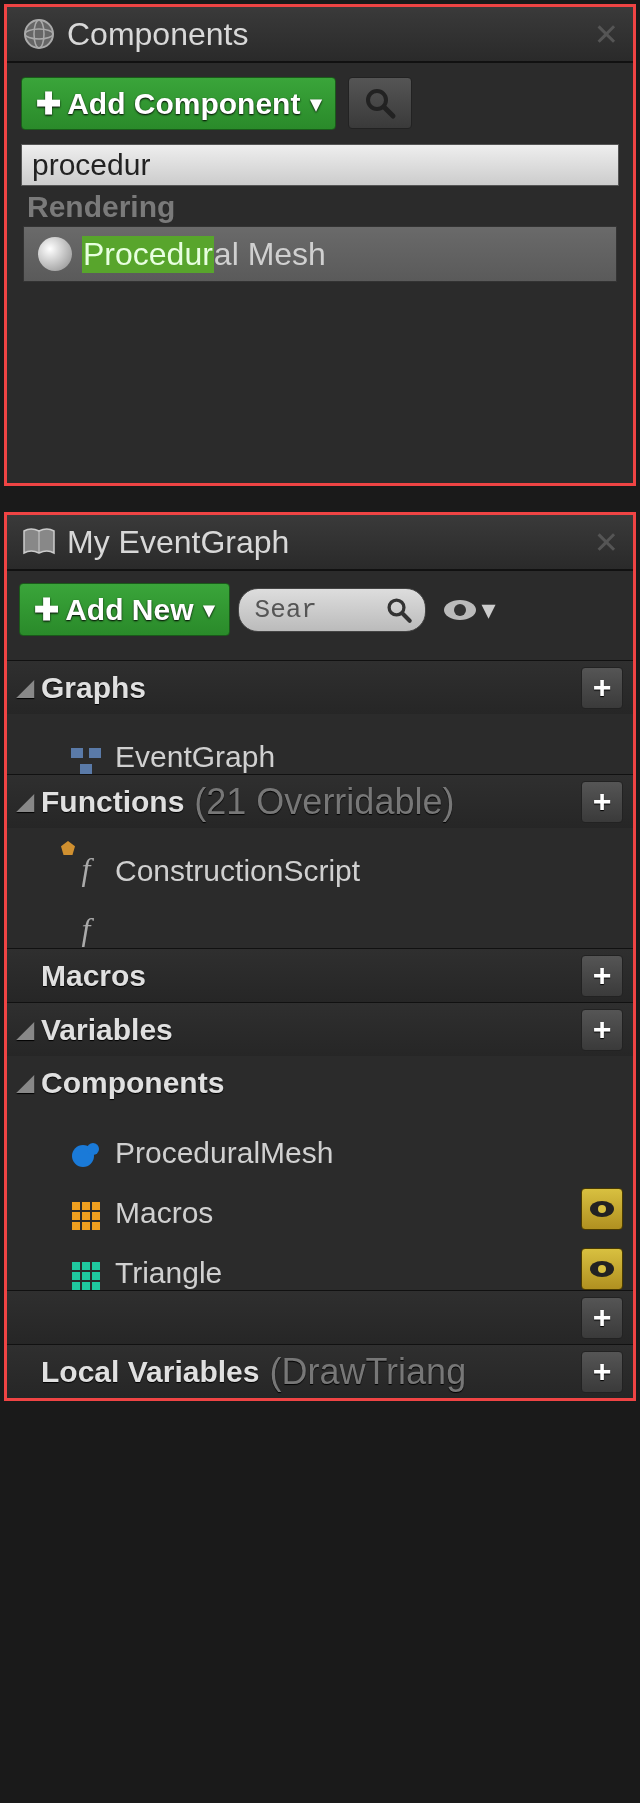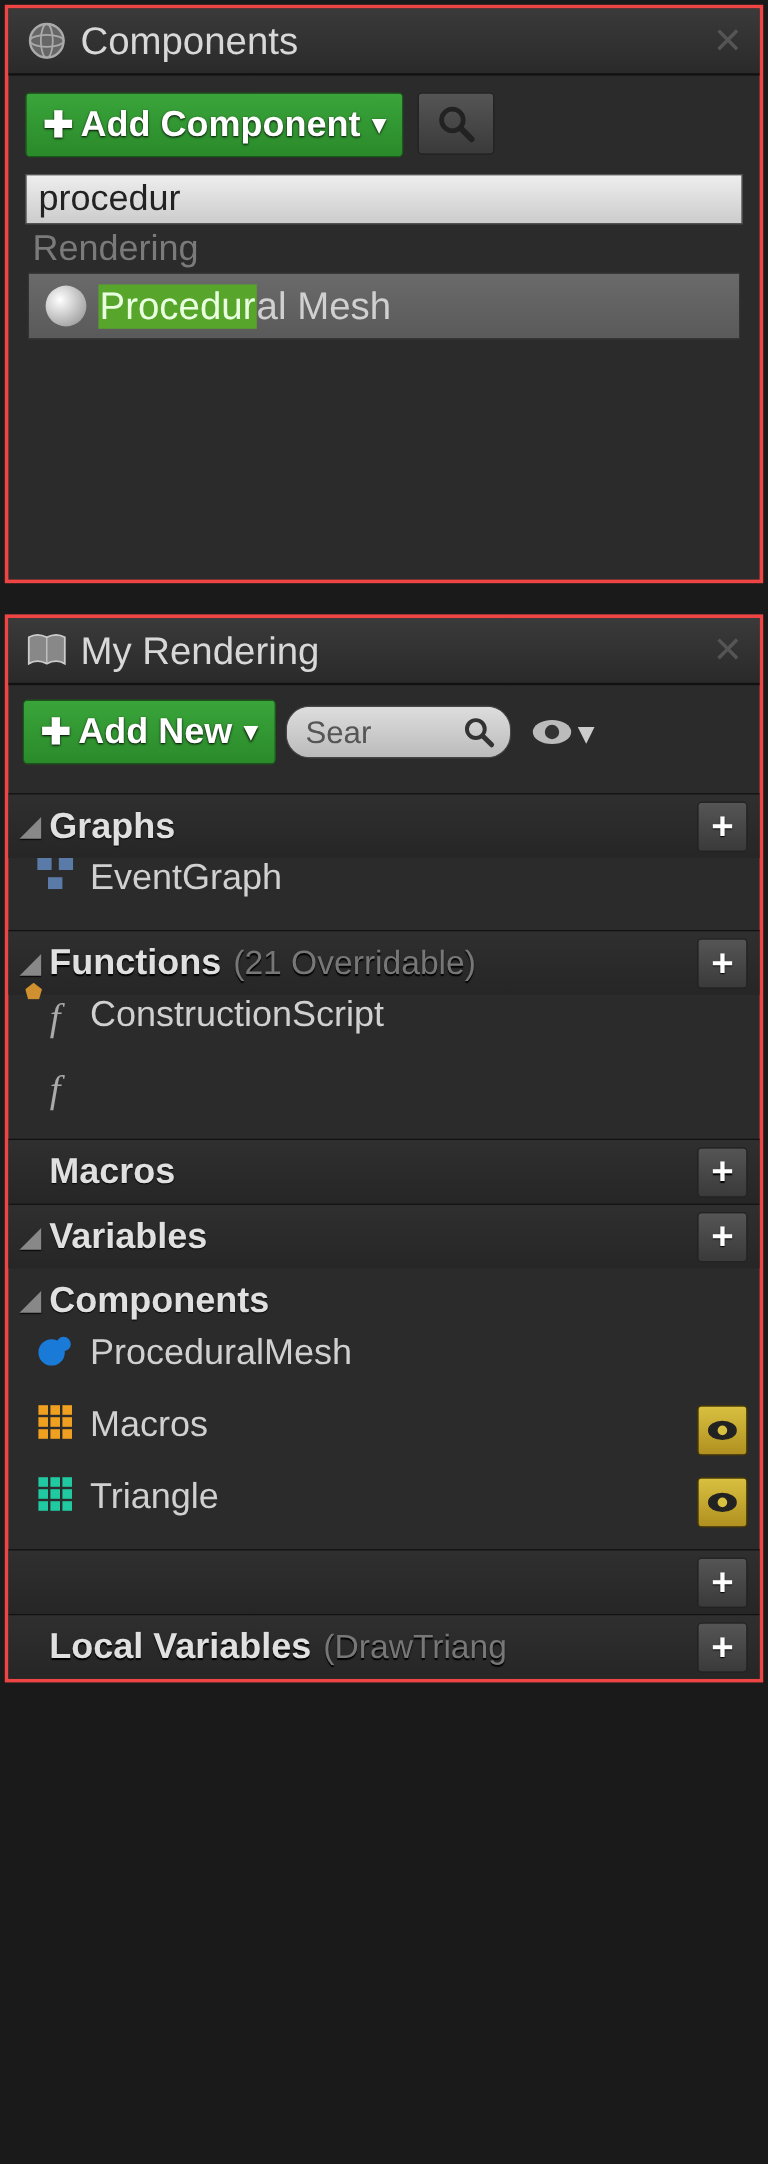--- a/index.html
+++ b/index.html
@@ -76,20 +76,21 @@
     font-size: 30px;
     color: #222;
     padding: 2px 10px;
     width: 100%;
     display:flex; align-items:center;
   }
   .category-label {
     color: #7a7a7a;
     font-size: 30px;
     padding: 4px 6px 2px 6px;
+    font-weight: bold;
   }
   .result-row {
     background: linear-gradient(#6a6a6a,#5a5a5a);
     height: 56px;
     display:flex; align-items:center;
     padding: 0 14px;
     border: 1px solid #333;
     margin: 0 2px;
   }
   .result-row .highlight { background:#58a52c; color:#e8ffe0; padding:0 1px;}
@@ -103,52 +104,53 @@
   .search-pill {
     background: linear-gradient(#ddd,#bbb);
     border-radius: 20px;
     height: 44px;
     display:inline-flex; align-items:center;
     padding: 0 12px 0 16px;
     color:#555; font-size:26px;
     gap:6px;
     width: 188px;
     border:1px solid #444;
+    font-family:Liberation Mono, monospace;
   }
   .eye-dropdown {
     display:inline-flex; align-items:center;
     color:#ccc; gap:4px; font-size:28px;
     margin-left:8px;
   }
 
   .cat-list { margin-top: 24px; }
   .cat-header {
     display:flex; align-items:center;
     height: 54px;
     padding: 0 10px 0 10px;
     font-size: 30px; font-weight:bold; color:#e0e0e0;
     background: linear-gradient(#2f2f2f,#262626);
     border-top:1px solid #111;
     text-shadow: 0 1px 1px #000;
   }
   .cat-header .arrow { color:#888; font-size:22px; margin-right:6px; width:18px;}
-  .cat-header .sub { color:#777; font-weight:normal; margin-left:10px; font-size:28px;}
+  .cat-header .sub { color:#777; font-weight:normal; margin-left:10px; font-size:36px;}
   .cat-header .plus {
     margin-left:auto;
     background: linear-gradient(#555,#3a3a3a);
     border:1px solid #222;
     width:42px; height:42px; border-radius:4px;
     display:inline-flex; align-items:center; justify-content:center;
     color:#fff; font-size:32px; font-weight:bold;
     cursor:pointer;
   }
   .item-row {
-    display:flex; align-items:flex-start;
+    display:flex; align-items:flex-end;
     height: 60px;
-    padding: 0 10px 0 20px;
+    padding: 0 10px 0 60px;
     font-size: 30px; color:#d0d0d0;
   }
   .item-row .item-icon { width:38px; display:inline-flex; justify-content:center; margin-right:10px;}
   .varrow .eye-btn{
     margin-left:auto;
     background: linear-gradient(#d8c040,#b09020);
     border:1px solid #4a3a00;
     width:42px; height:42px; border-radius:4px;
     display:inline-flex; align-items:center; justify-content:center;
   }
@@ -203,21 +205,21 @@
 </div>
 
 <div class="panel" style="margin-top:26px;">
   <div class="panel-tab">
     <span class="tab-icon">
       <svg width="34" height="30" viewBox="0 0 34 30">
           <path d="M2 4 Q9 0 17 4 Q25 0 32 4 V26 Q25 22 17 26 Q9 22 2 26 Z" fill="#888" stroke="#ccc" stroke-width="1.5"></path>
           <line x1="17" y1="4" x2="17" y2="26" stroke="#ccc"></line>
         </svg>
     </span>
-    <span class="tab-label">My Rendering</span>
+    <span class="tab-label">My EventGraph</span>
     <span class="close-x">✕</span>
   </div>
 
   <div class="panel2-top">
     <div class="mybp-toolbar">
       <div class="btn-green btn-addnew">
         <span>✚</span>
         <span>Add New</span>
         <span class="caret">▾</span>
       </div>

